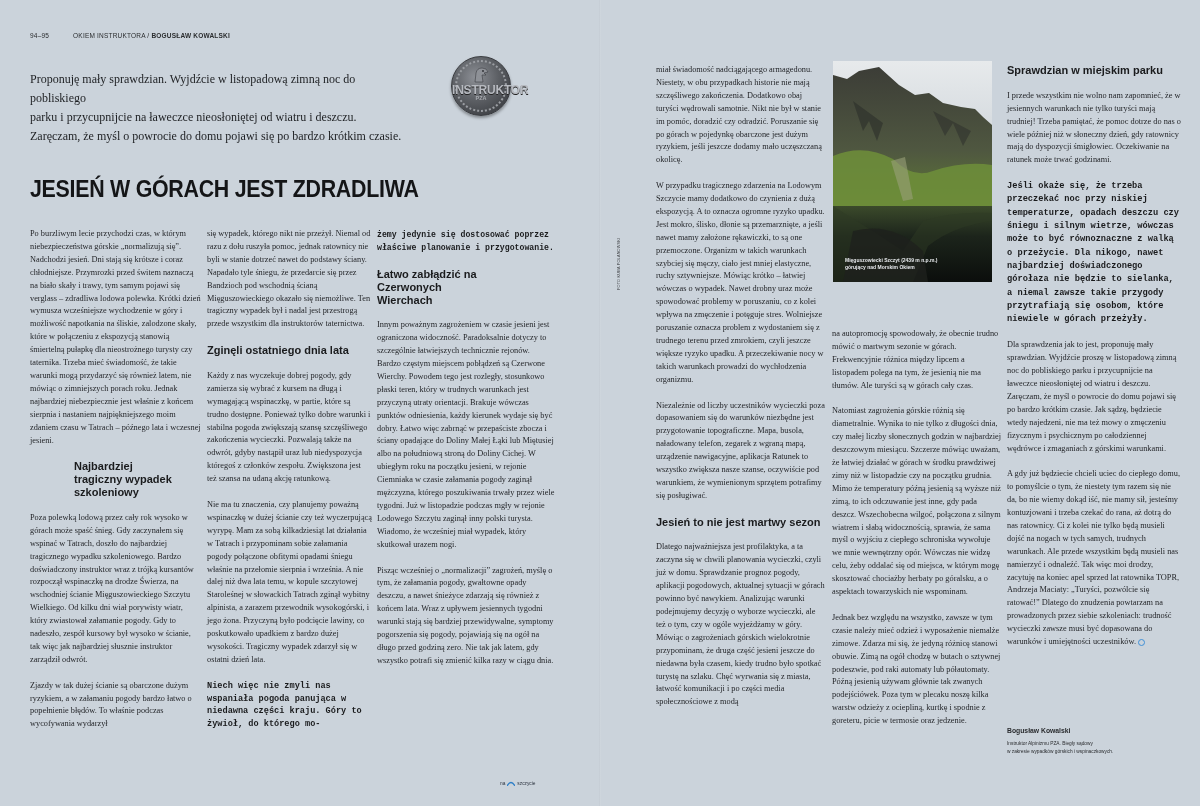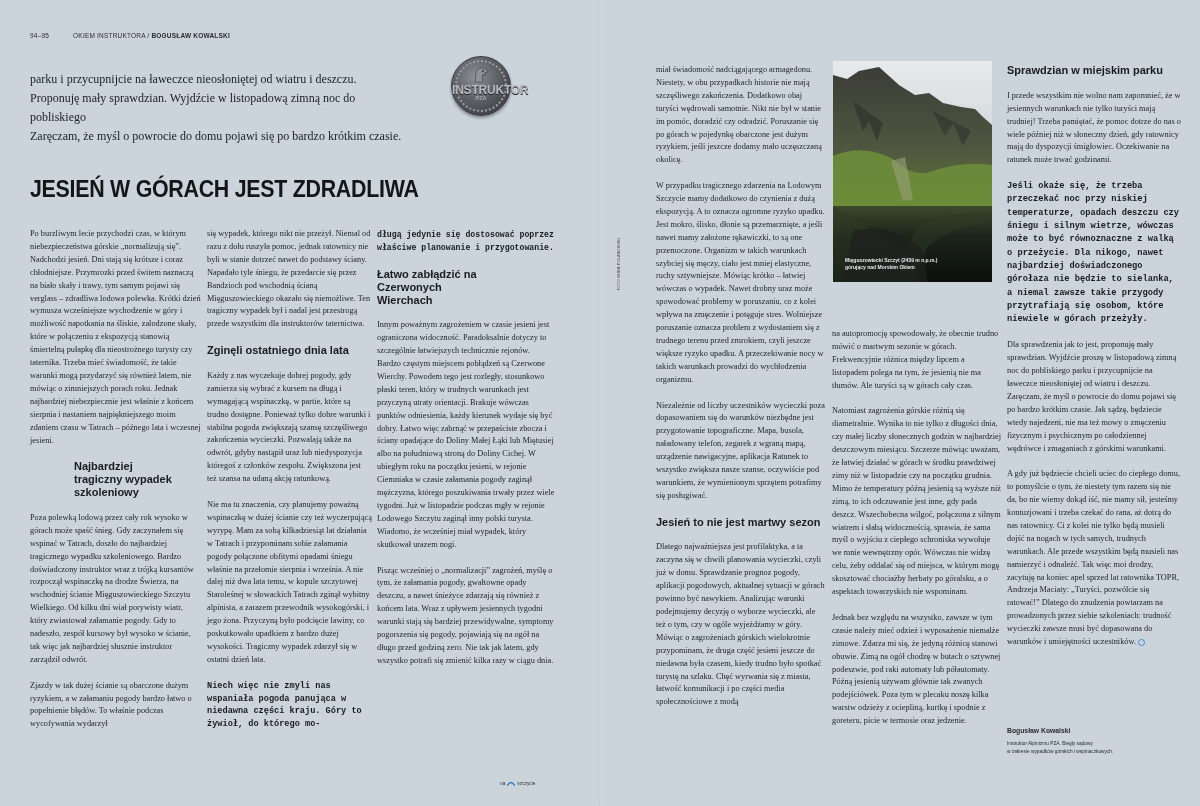--- a/index.html
+++ b/index.html
@@ -64,22 +64,22 @@
 <body>
 
 <div class="page page-left">
   <div class="running-head">
     <span class="pages">94–95</span>
     <span>OKIEM INSTRUKTORA /</span>
     <span class="author">BOGUSŁAW KOWALSKI</span>
   </div>
 
   <div class="lead">
+    <p>Proponuję mały sprawdzian. Wyjdźcie w listopadową zimną noc do pobliskiego</p>
     <p>parku i przycupnijcie na ławeczce nieosłoniętej od wiatru i deszczu.</p>
-    <p>Proponuję mały sprawdzian. Wyjdźcie w listopadową zimną noc do pobliskiego</p>
     <p>Zaręczam, że myśl o powrocie do domu pojawi się po bardzo krótkim czasie.</p>
   </div>
 
   <div class="badge">
     <div class="rope"></div>
     <div class="eagle">
       <svg width="18" height="16" viewBox="0 0 18 16">
           <path d="M3 15 L4 6 Q5 1 10 1 Q15 1 16 5 L12 6 L14 8 L10 8 L11 15 Z" fill="#8e9197" stroke="#3b3d41" stroke-width="0.6"></path>
           <circle cx="11" cy="4" r="0.9" fill="#2a2c30"></circle>
         </svg>
@@ -99,21 +99,21 @@
 
   <div class="col c2">
     <p>się wypadek, którego nikt nie przeżył. Niemal od razu z dołu ruszyła pomoc, jednak ratownicy nie byli w stanie dotrzeć nawet do podstawy ściany. Napadało tyle śniegu, że przedarcie się przez Bandzioch pod wschodnią ścianą Mięguszowieckiego okazało się niemożliwe. Ten tragiczny wypadek był i nadal jest przestrogą przede wszystkim dla instruktorów taternictwa.</p>
     <div class="sub-heading">Zginęli ostatniego dnia lata</div>
     <p>Każdy z nas wyczekuje dobrej pogody, gdy zamierza się wybrać z kursem na długą i wymagającą wspinaczkę, w partie, które są trudno dostępne. Ponieważ tylko dobre warunki i stabilna pogoda zwiększają szansę szczęśliwego zakończenia wycieczki. Pozwalają także na odwrót, gdyby nastąpił uraz lub niedyspozycja któregoś z członków zespołu. Zwiększona jest też szansa na udaną akcję ratunkową.</p>
     <p>Nie ma tu znaczenia, czy planujemy poważną wspinaczkę w dużej ścianie czy też wyczerpującą wyrypę. Mam za sobą kilkadziesiąt lat działania w Tatrach i przypominam sobie załamania pogody połączone obfitymi opadami śniegu właśnie na przełomie sierpnia i września. A nie dalej niż dwa lata temu, w kopule szczytowej Staroleśnej w słowackich Tatrach zginął wybitny alpinista, a zarazem przewodnik wysokogórski, i jego żona. Przyczyną było podcięcie lawiny, co poskutkowało upadkiem z bardzo dużej wysokości. Tragiczny wypadek zdarzył się w ostatni dzień lata.</p>
     <p class="bold-para">Niech więc nie zmyli nas wspaniała pogoda panująca w niedawna części kraju. Góry to żywioł, do którego mo-</p>
   </div>
 
   <div class="col c3">
-    <p class="bold-para">długą jedynie się dostosować poprzez właściwe planowanie i przygotowanie.</p>
+    <p class="bold-para">żemy jedynie się dostosować poprzez właściwe planowanie i przygotowanie.</p>
     <div class="sub-heading" style="width:100px;">Łatwo zabłądzić na Czerwonych Wierchach</div>
     <p>Innym poważnym zagrożeniem w czasie jesieni jest ograniczona widoczność. Paradoksalnie dotyczy to szczególnie łatwiejszych technicznie rejonów. Bardzo częstym miejscem pobłądzeń są Czerwone Wierchy. Powodem tego jest rozległy, stosunkowo płaski teren, który w trudnych warunkach jest przyczyną utraty orientacji. Brakuje wówczas punktów odniesienia, każdy kierunek wydaje się być dobry. Łatwo więc zabrnąć w przepaściste zbocza i ściany opadające do Doliny Małej Łąki lub Miętusiej albo na południową stroną do Doliny Cichej. W ubiegłym roku na początku jesieni, w rejonie Ciemniaka w czasie załamania pogody zaginął mężczyzna, którego poszukiwania trwały przez wiele tygodni. Już w listopadzie podczas mgły w rejonie Lodowego Szczytu zaginął inny polski turysta. Wiadomo, że wcześniej miał wypadek, który skutkował urazem nogi.</p>
     <p>Pisząc wcześniej o „normalizacji” zagrożeń, myślę o tym, że załamania pogody, gwałtowne opady deszczu, a nawet śnieżyce zdarzają się również z końcem lata. Wraz z upływem jesiennych tygodni warunki stają się bardziej przewidywalne, symptomy pogorszenia się pogody, pojawiają się na ogół na długo przed godziną zero. Nie tak jak latem, gdy wszystko potrafi się zmienić kilka razy w ciągu dnia.</p>
   </div>
 
   <div class="footer-logo">
     <span>na</span>
     <svg class="mountain" viewBox="0 0 8 5">
         <path d="M0 5 Q4 -2 8 5" fill="none" stroke="#2f7fc7" stroke-width="1.3"></path>
       </svg>

